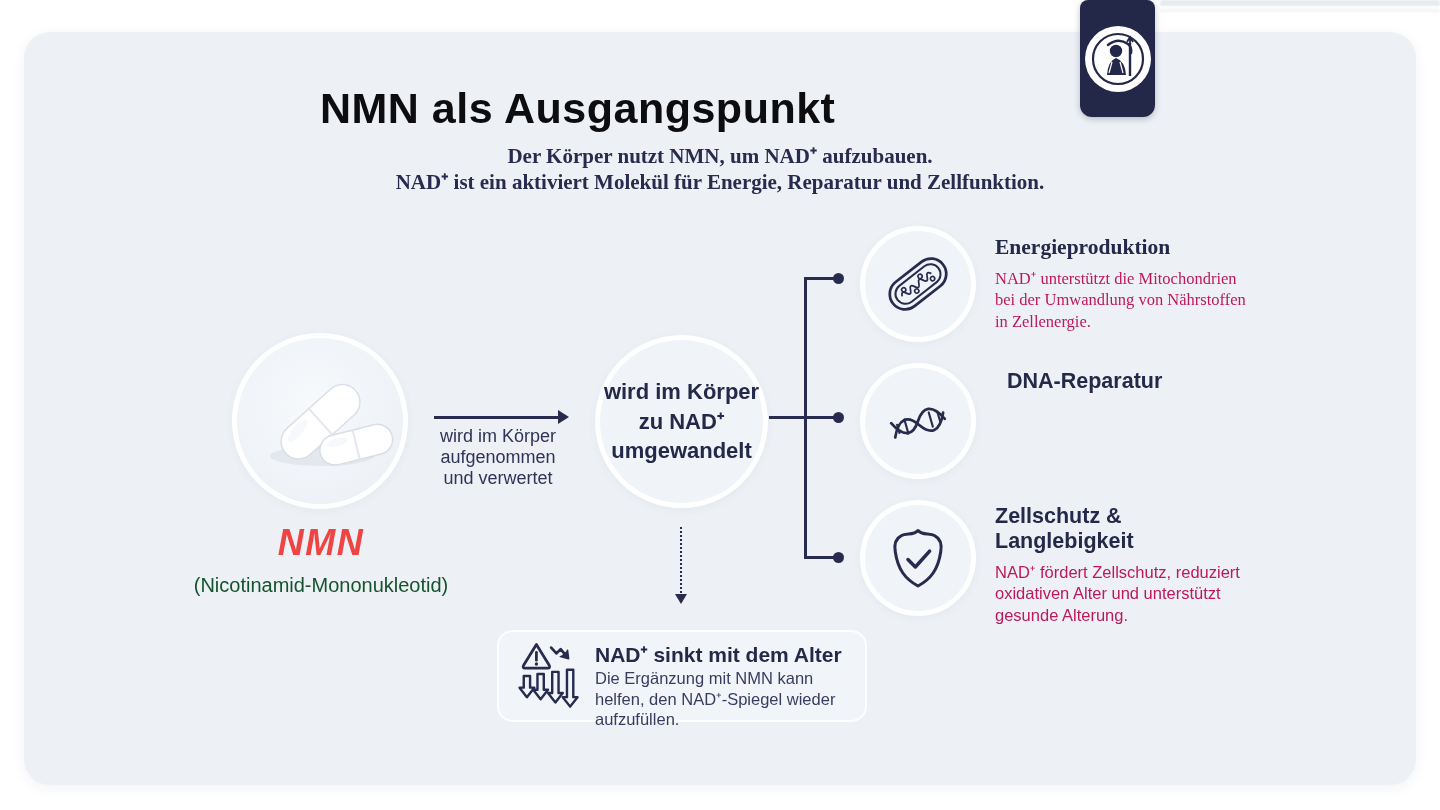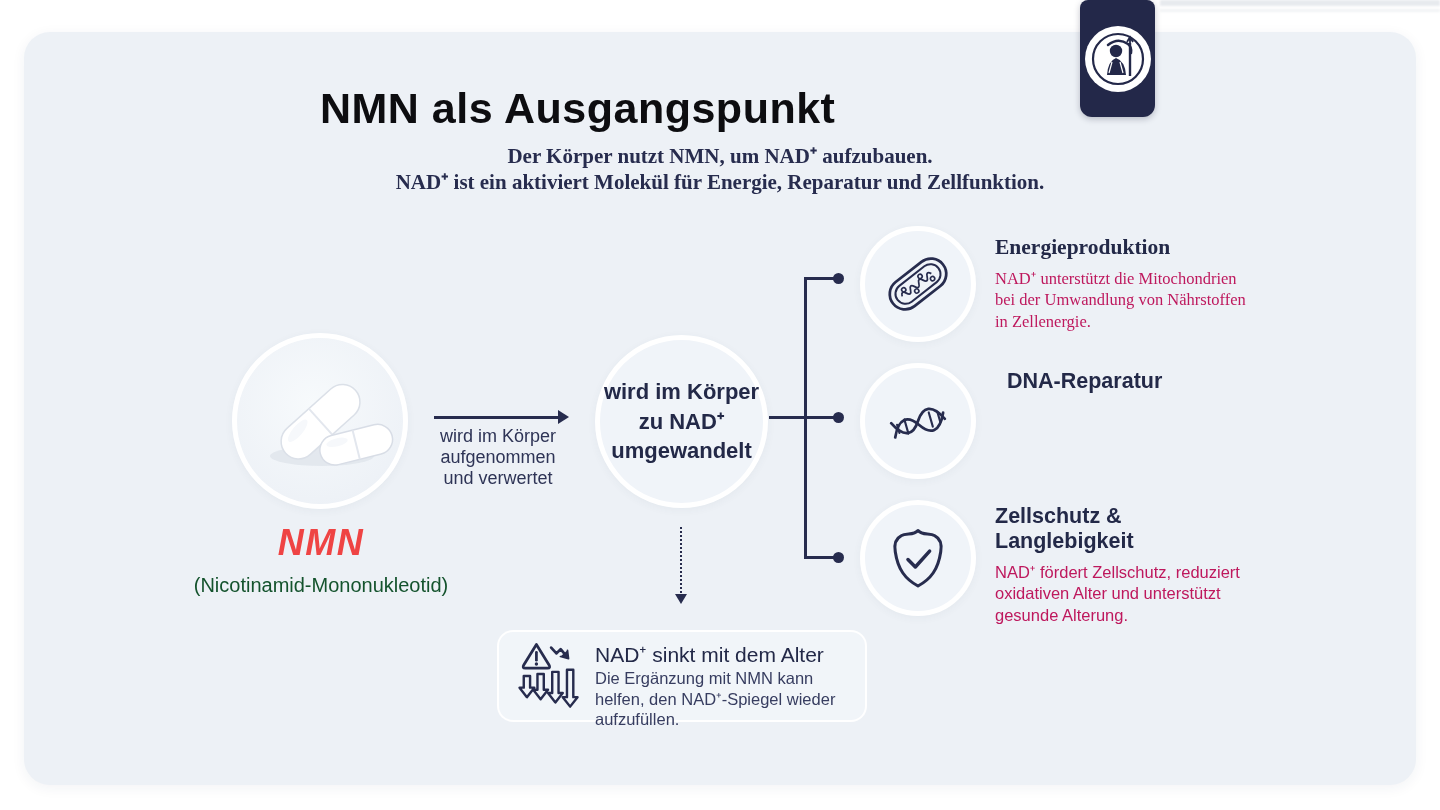--- a/index.html
+++ b/index.html
@@ -82,21 +82,21 @@
   .benefit-text{position:absolute;left:995px;width:262px;}
   .bt1{top:235px;font-family:Liberation Serif, serif;} .bt2{top:369px;margin-left:12px;} .bt3{top:504px;}
   .benefit-title{font-size:21.5px;font-weight:700;color:#232948;margin-bottom:8px;}
   .benefit-desc{font-size:16.5px;color:#be185d;line-height:1.29;}
   
   .age-box{position:absolute;left:497px;top:630px;width:370px;height:92px;
     border:2.5px solid rgba(255,255,255,0.95);border-radius:16px;
     background:rgba(244,247,251,0.55);box-sizing:border-box;}
   .age-icon{position:absolute;left:514px;top:636px;}
   .age-title{position:absolute;left:595px;top:640px;width:270px;
-    font-size:21px;font-weight:400;color:#232948;}
+    font-size:21px;font-weight:700;color:#232948;}
   .age-desc{position:absolute;left:595px;top:668px;width:260px;
     font-size:16.5px;color:#373d60;line-height:1.25;}
   svg{display:block;}
 </style>
 </head>
 <body>
 
 <div class="card"></div>
 <div class="top-artifact"></div>
 

